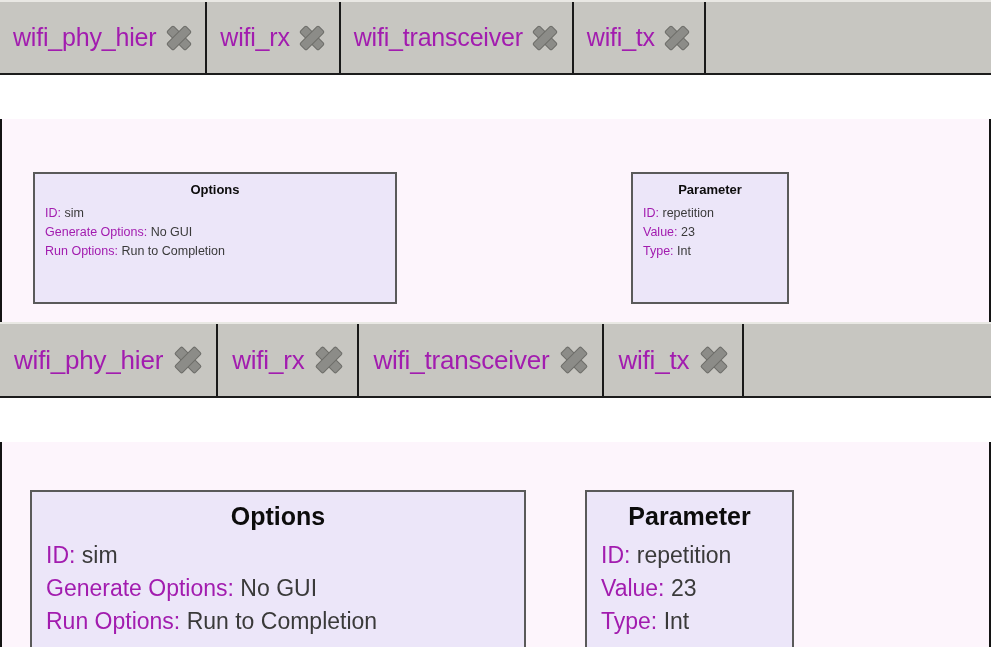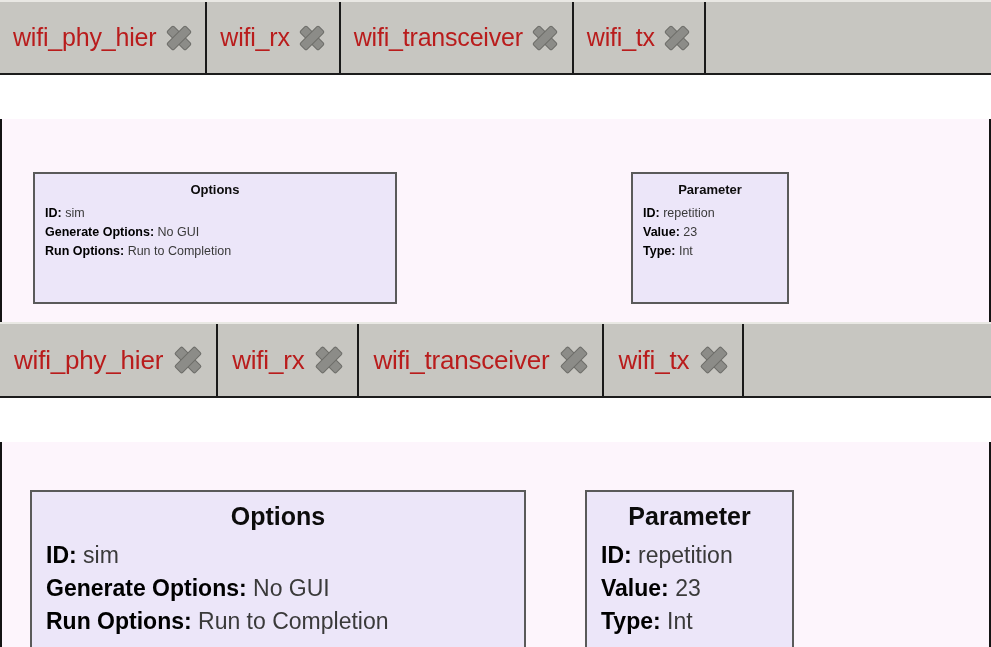--- a/index.html
+++ b/index.html
@@ -41,21 +41,21 @@
   }
   .tab {
     display: flex;
     align-items: center;
     box-sizing: border-box;
     border-right: 2px solid #191919;
     background: #c7c6c1;
     white-space: nowrap;
   }
   .tab-label {
-    color: #b91c1c;
+    color: #a21caf;
     letter-spacing: -0.2px;
   }
 
   
   .close-icon {
     position: relative;
     display: inline-block;
     flex: none;
   }
   .close-icon i {
@@ -91,22 +91,22 @@
   .node-title {
     text-align: center;
     font-weight: bold;
     color: #0c0c0c;
   }
   .node-row {
     color: #3a3a3a;
     white-space: nowrap;
   }
   .node-row b {
-    color: #000000;
-    font-weight: bold;
+    color: #a21caf;
+    font-weight: normal;
   }
 
   
   #section-top { top: 0; height: 316px; }
   #section-top .tabbar { height: 75px; }
   #section-top .tab { padding: 0 13px; gap: 9px; }
   #section-top .tab-label { font-size: 25px; }
   #section-top .close-icon { width: 27px; height: 25px; }
   #section-top .close-icon i { width: 25px; height: 8px; }
   #section-top .canvas { height: 239px; }

